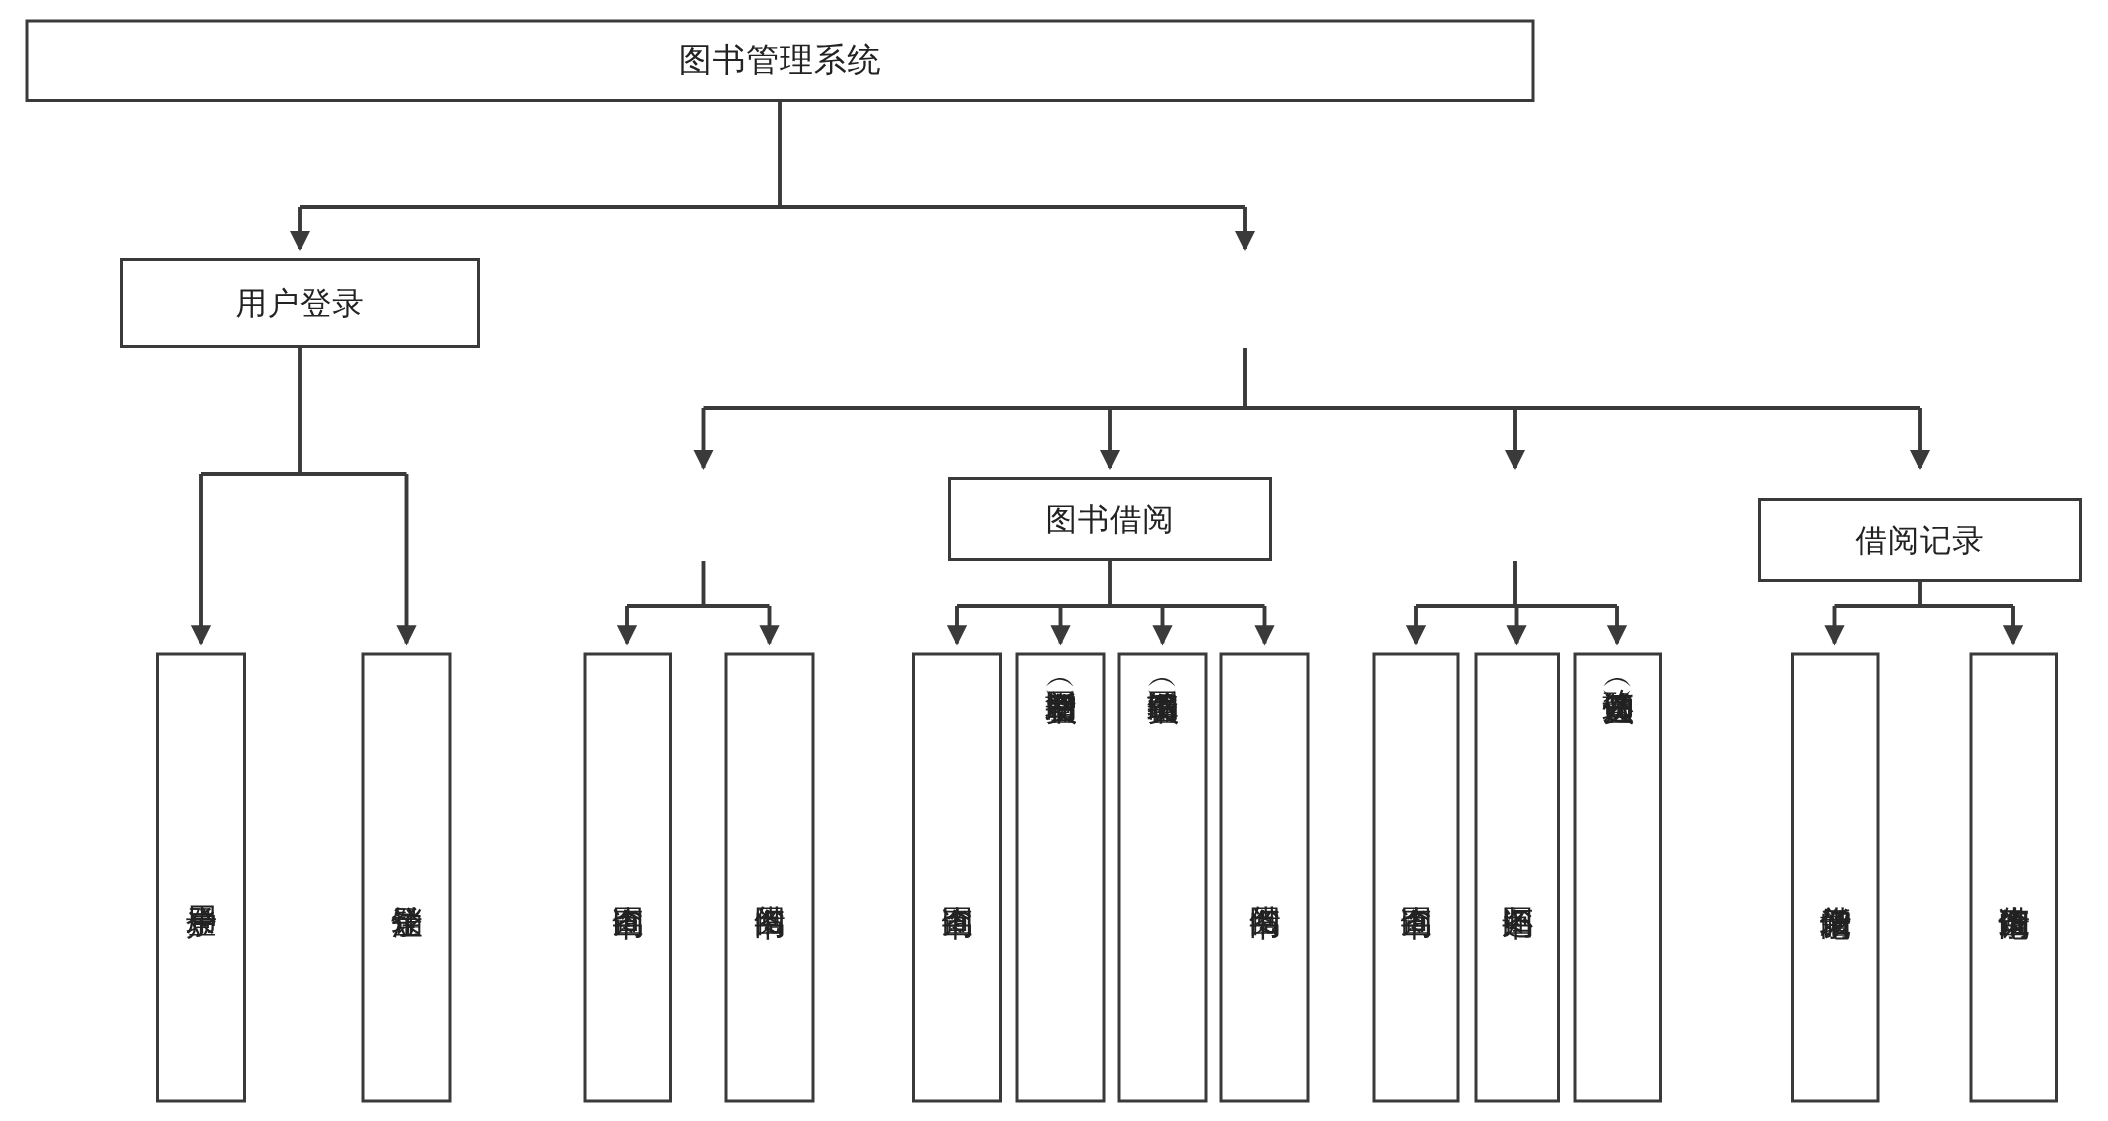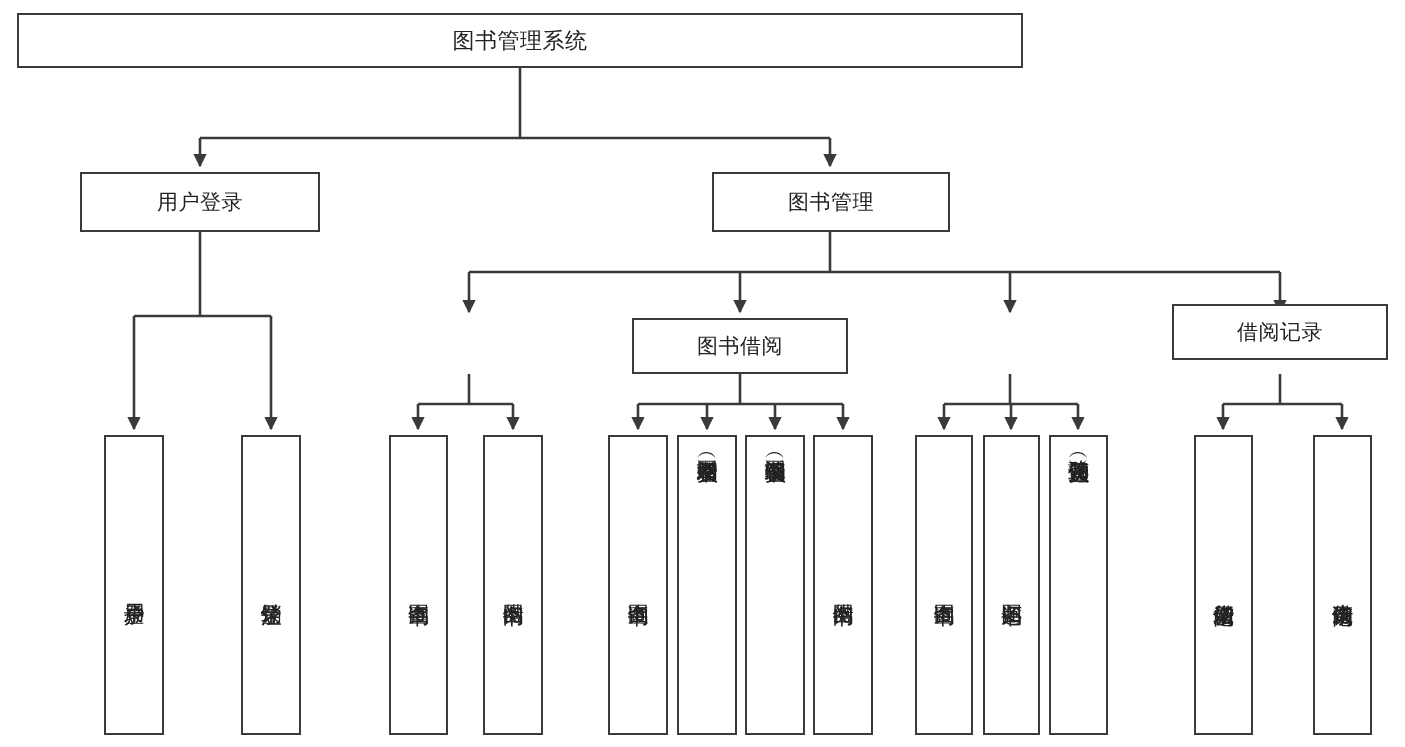--- a/index.html
+++ b/index.html
@@ -132,28 +132,25 @@
     </g>
   </svg>
 
   <div class="node horiz root" style="left:17px; top:13px; width:1006px; height:55px;">
     <span class="label">图书管理系统</span>
   </div>
 
   <div class="node horiz" style="left:80px; top:172px; width:240px; height:60px;">
     <span class="label">用户登录</span>
   </div>
-  <div class="node horiz" style="left:712px; top:172px; width:238px; height:60px;">
-    <span class="label">图书管理</span>
-  </div>
 
   <div class="node horiz" style="left:632px; top:318px; width:216px; height:56px;">
     <span class="label">图书借阅</span>
   </div>
-  <div class="node horiz" style="left:1172px; top:304px; width:216px; height:56px;">
+  <div class="node horiz" style="left:1172px; top:332px; width:216px; height:56px;">
     <span class="label">借阅记录</span>
   </div>
 
   <div class="node vert center" style="left:104px; top:435px; width:60px; height:300px;">
     <span class="label">用户登录</span>
   </div>
   <div class="node vert center" style="left:241px; top:435px; width:60px; height:300px;">
     <span class="label">注销登录</span>
   </div>
 

